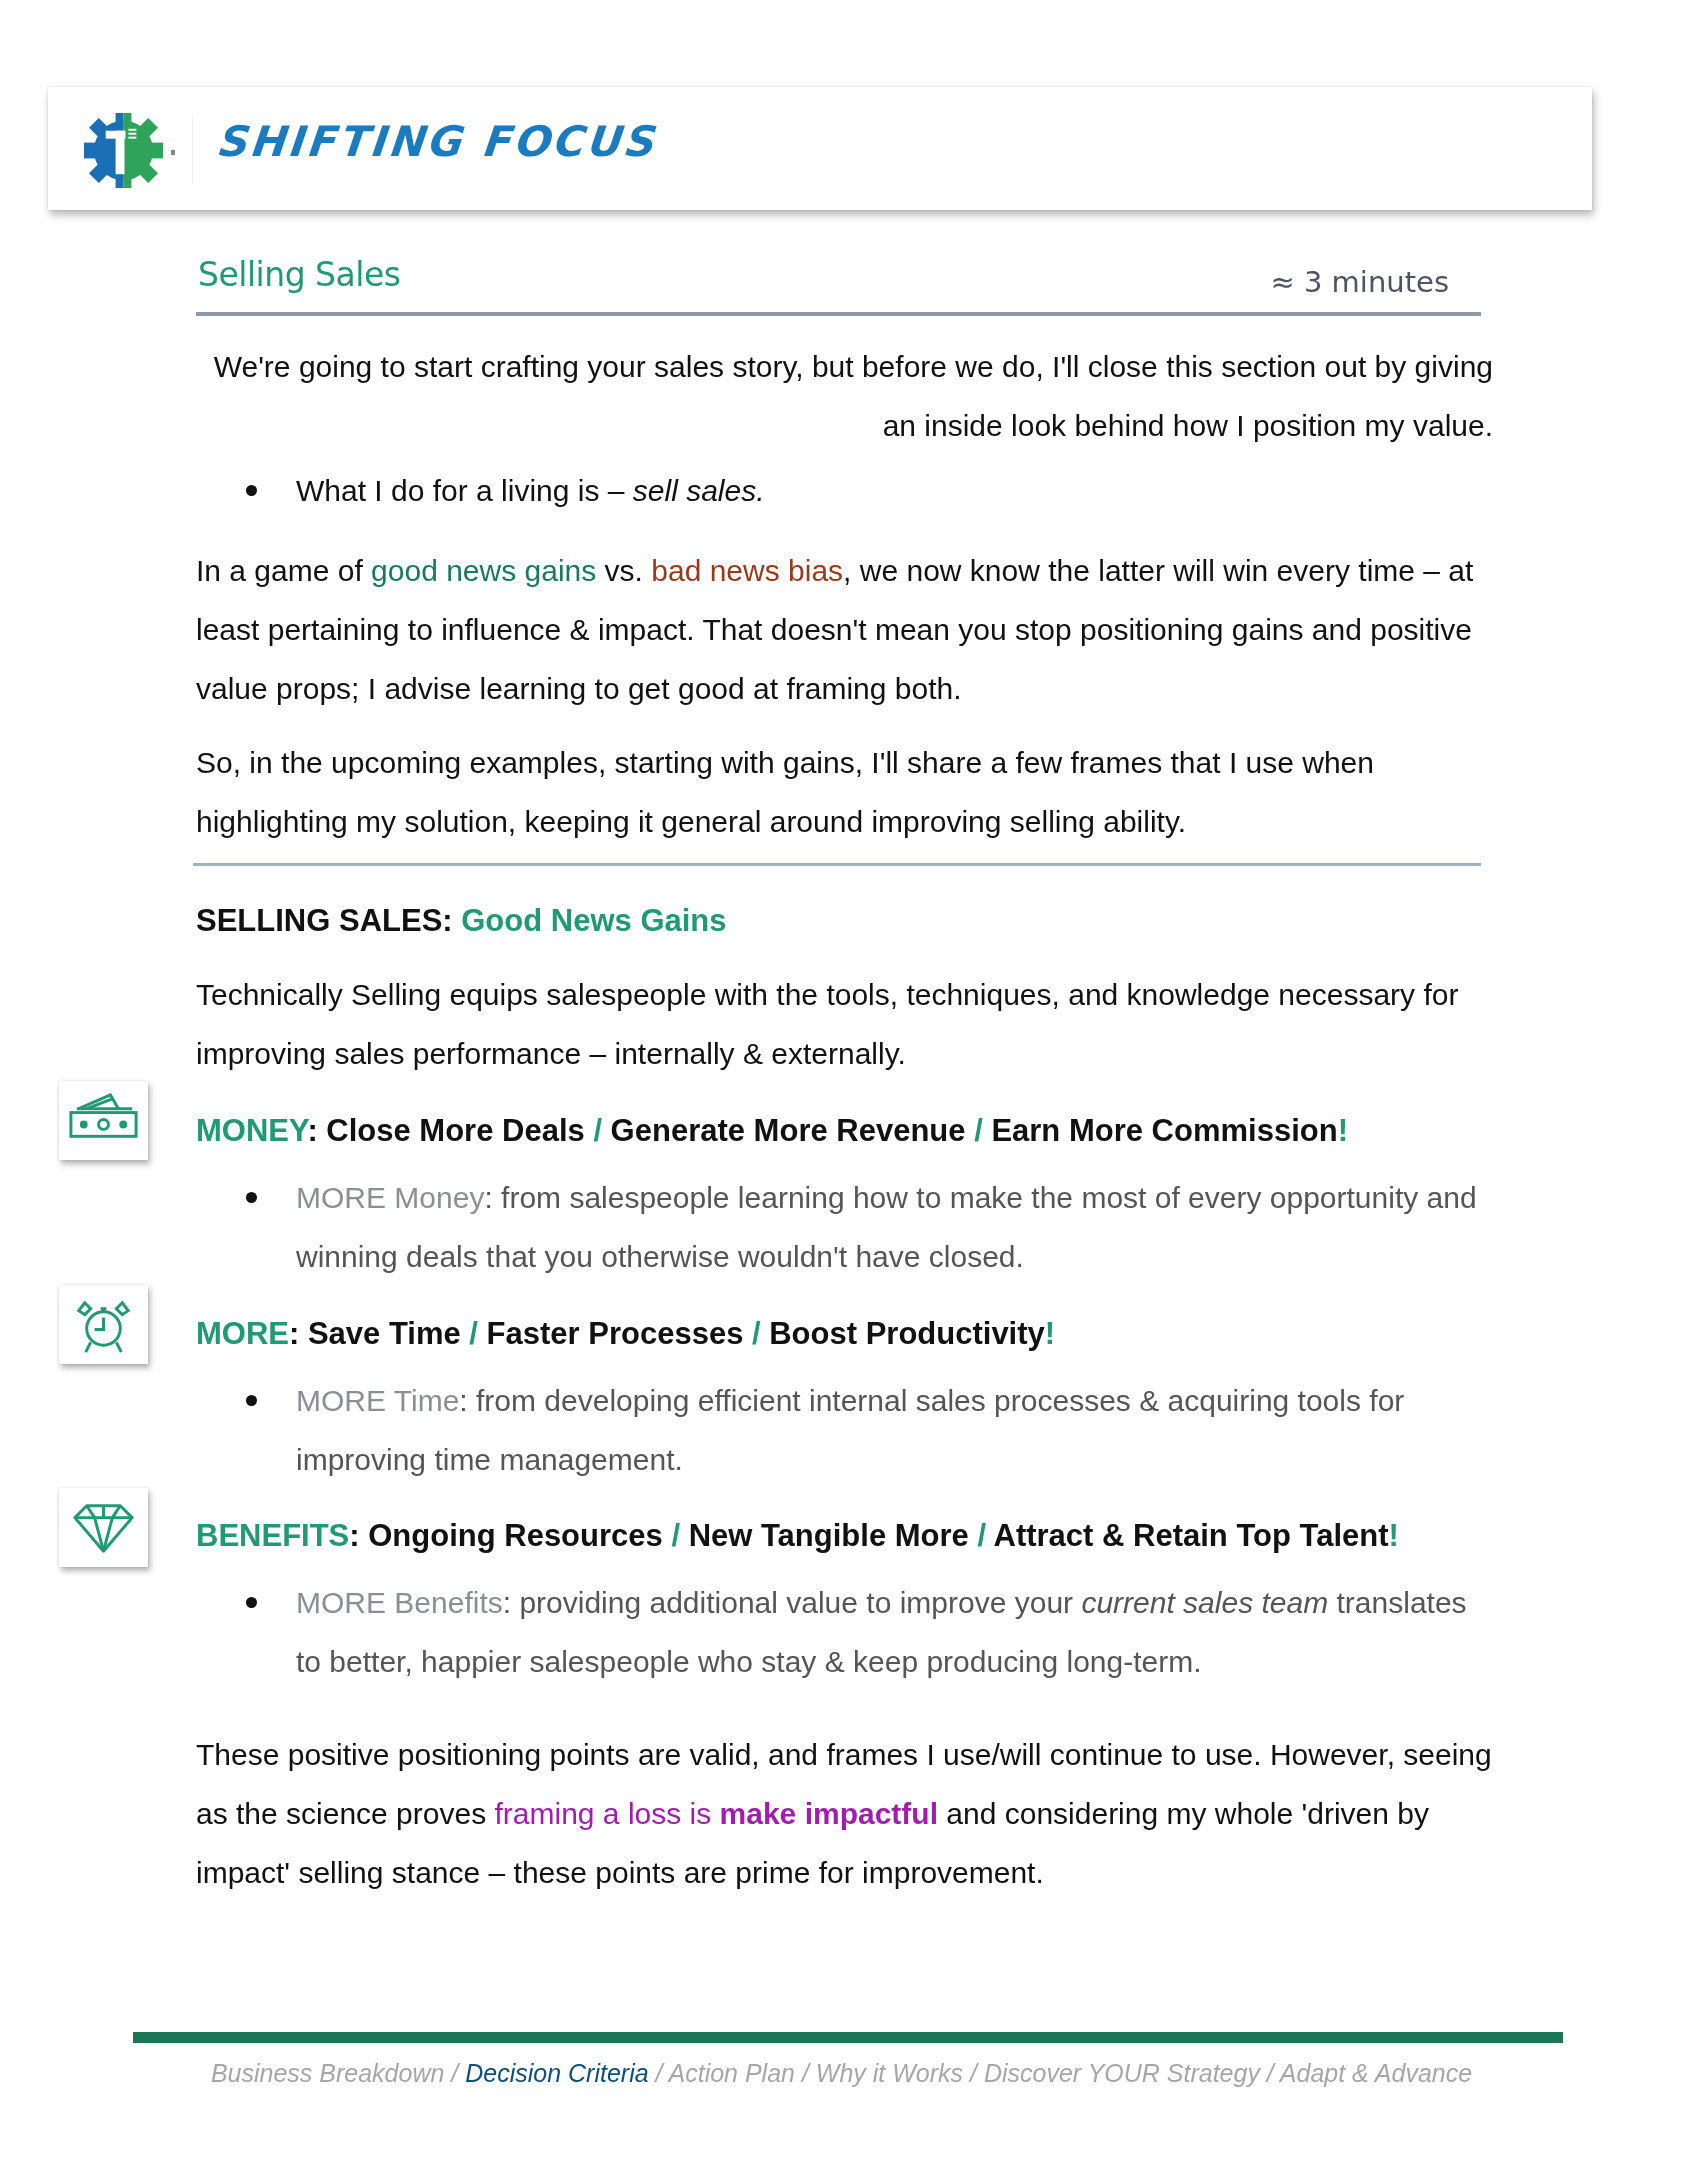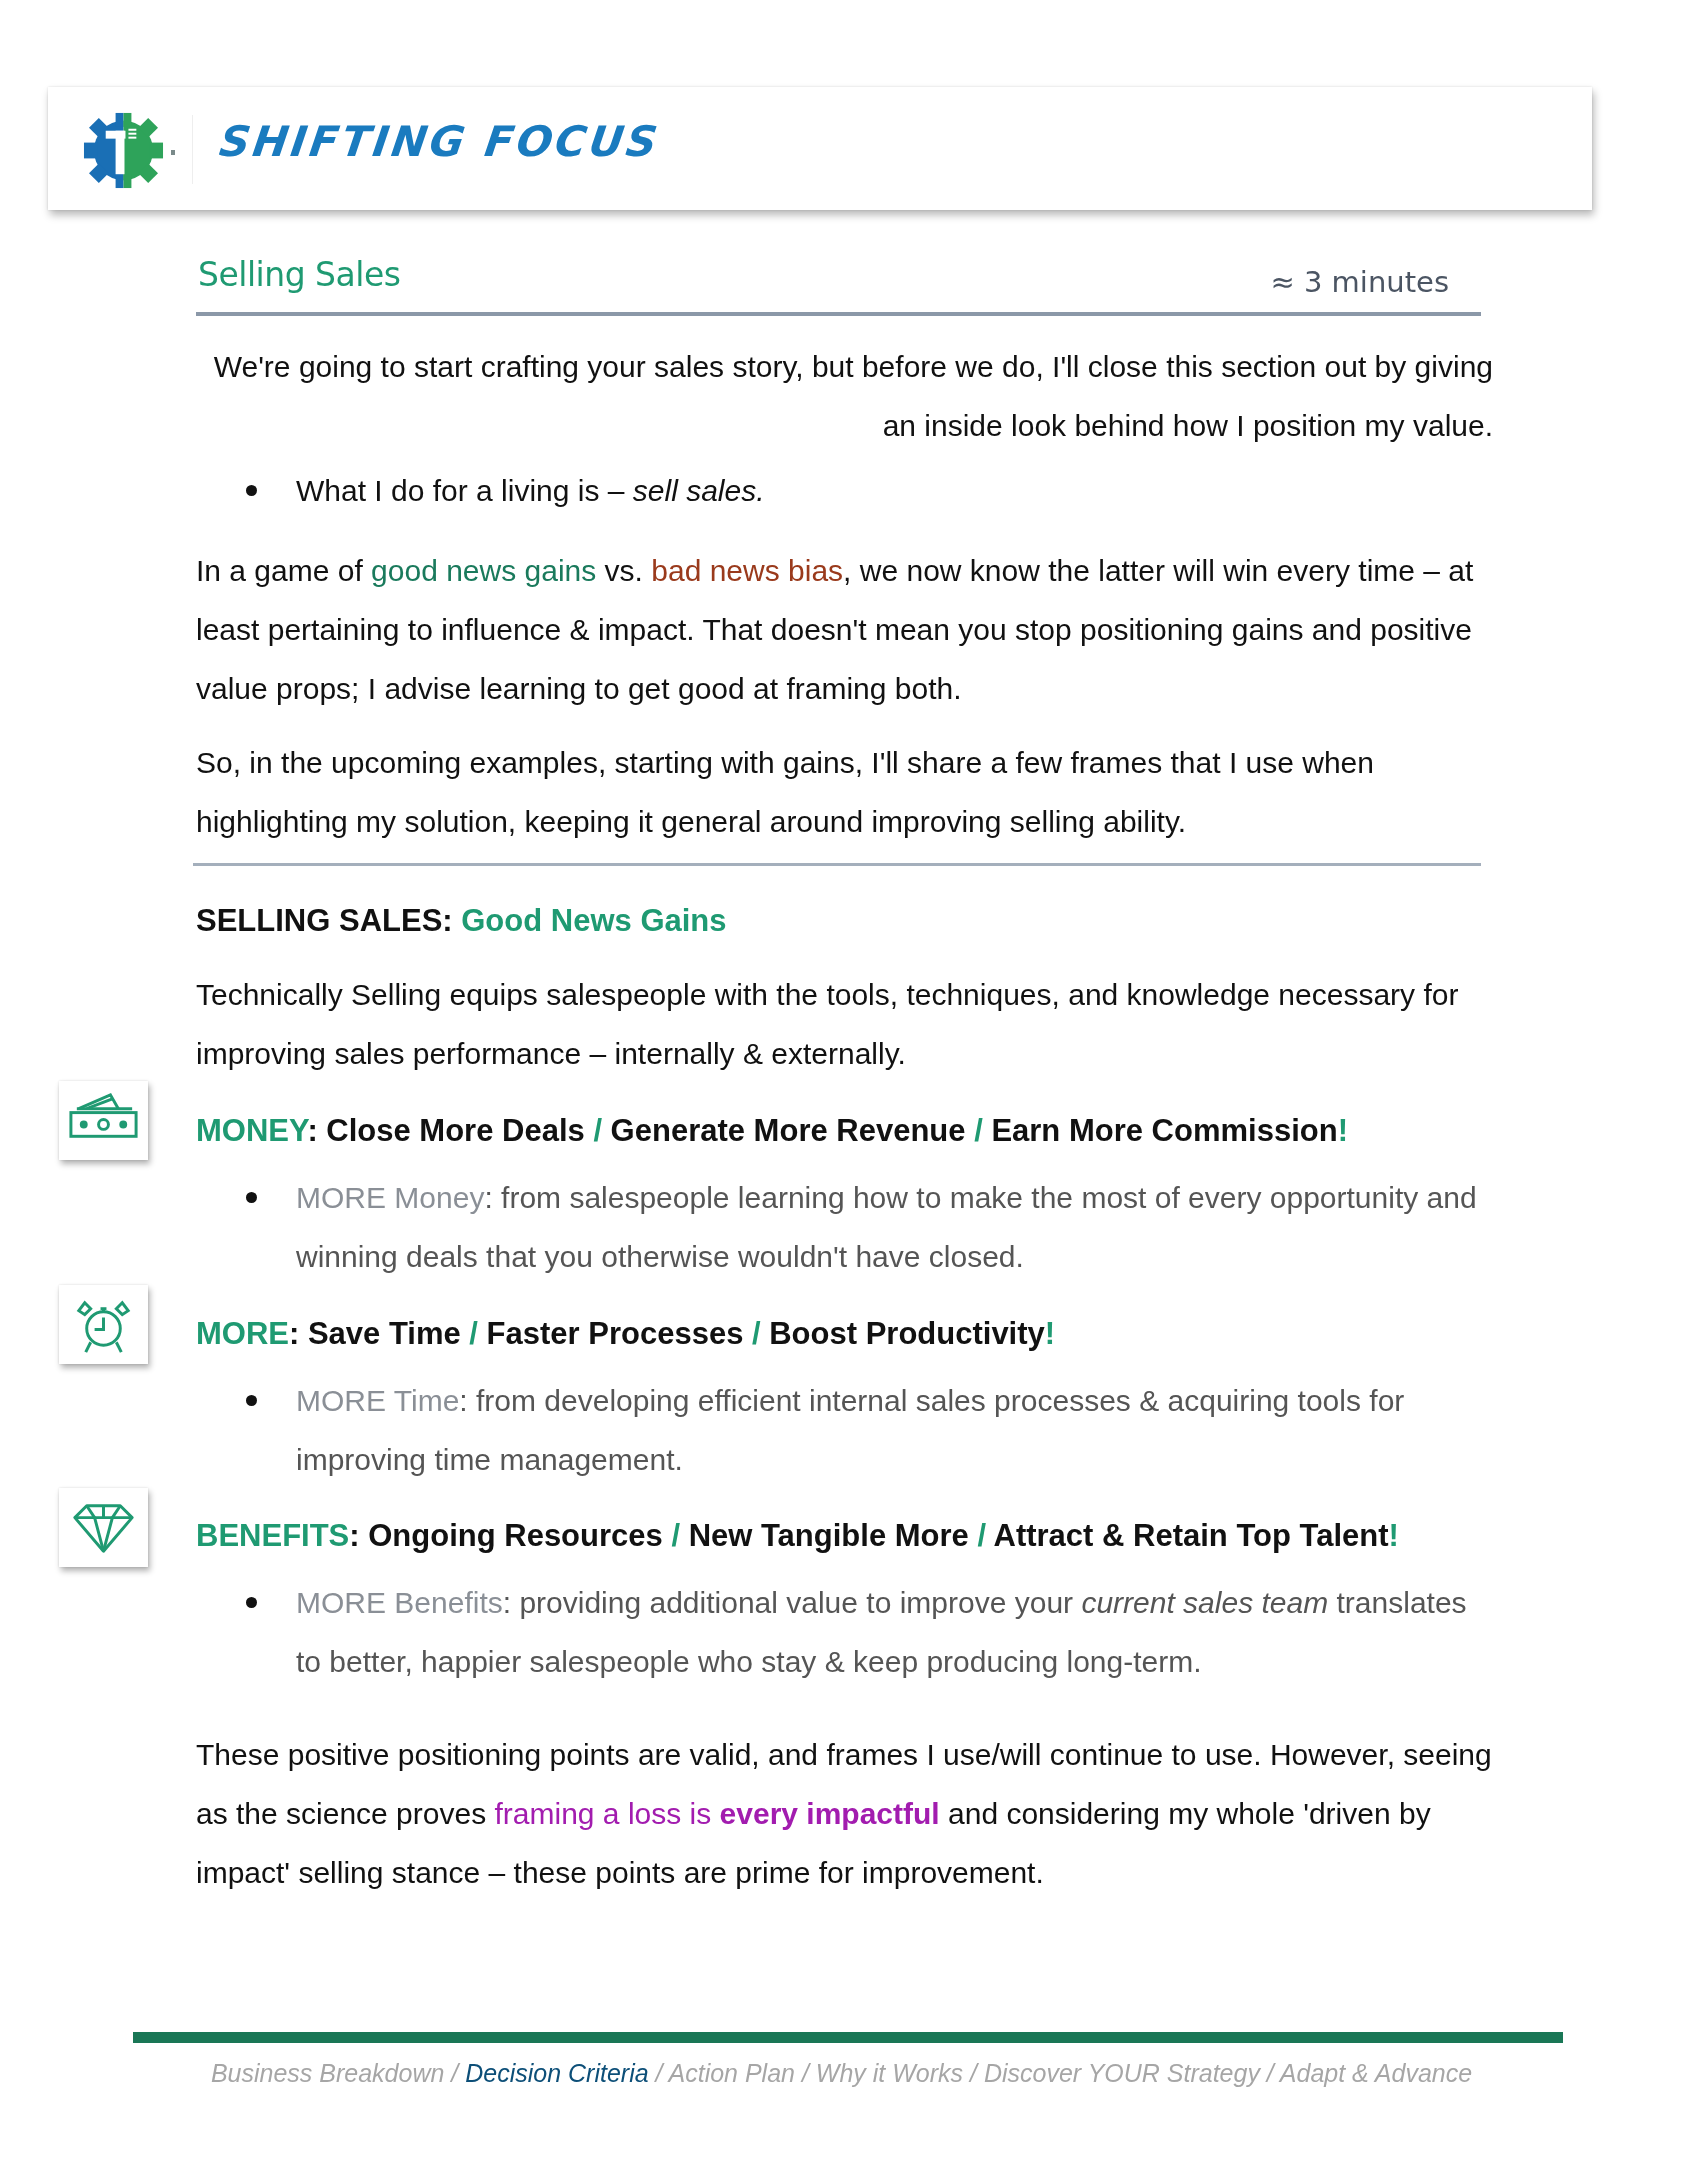--- a/index.html
+++ b/index.html
@@ -158,19 +158,19 @@
   </svg>
 </div>
 <div class="cat" style="top:1506px;">
   <span class="label">BENEFITS</span><span>: </span><span>Ongoing Resources</span><span class="sep"> / </span><span>New Tangible More</span><span class="sep"> / </span><span>Attract &amp; Retain Top Talent</span><span class="sep">!</span>
 </div>
 <div class="bullet-row light" style="top:1573px; height:119px;">
   <span class="bullet-dot"></span>
   <span class="bullet-text"><span class="lead">MORE Benefits</span><span>: providing additional value to improve your </span><em>current sales team</em><span> translates to better, happier salespeople who stay &amp; keep producing long-term.</span></span>
 </div>
 
-<p class="p" style="top:1725px;"><span>These positive positioning points are valid, and frames I use/will continue to use. However, seeing as the science proves </span><span class="slate">framing a loss is </span><b class="slate">every impactful</b><span> and considering my whole 'driven by impact' selling stance – these points are prime for improvement.</span></p>
+<p class="p" style="top:1725px;"><span>These positive positioning points are valid, and frames I use/will continue to use. However, seeing as the science proves </span><span class="slate">framing a loss is </span><b class="slate">make impactful</b><span> and considering my whole 'driven by impact' selling stance – these points are prime for improvement.</span></p>
 
 <div class="footer-bar"></div>
 <div class="footer-nav">
   <span>Business Breakdown</span><span> / </span><span class="active">Decision Criteria</span><span> / </span><span>Action Plan</span><span> / </span><span>Why it Works</span><span> / </span><span>Discover YOUR Strategy</span><span> / </span><span>Adapt &amp; Advance</span>
 </div>
 
 
 </body></html>

